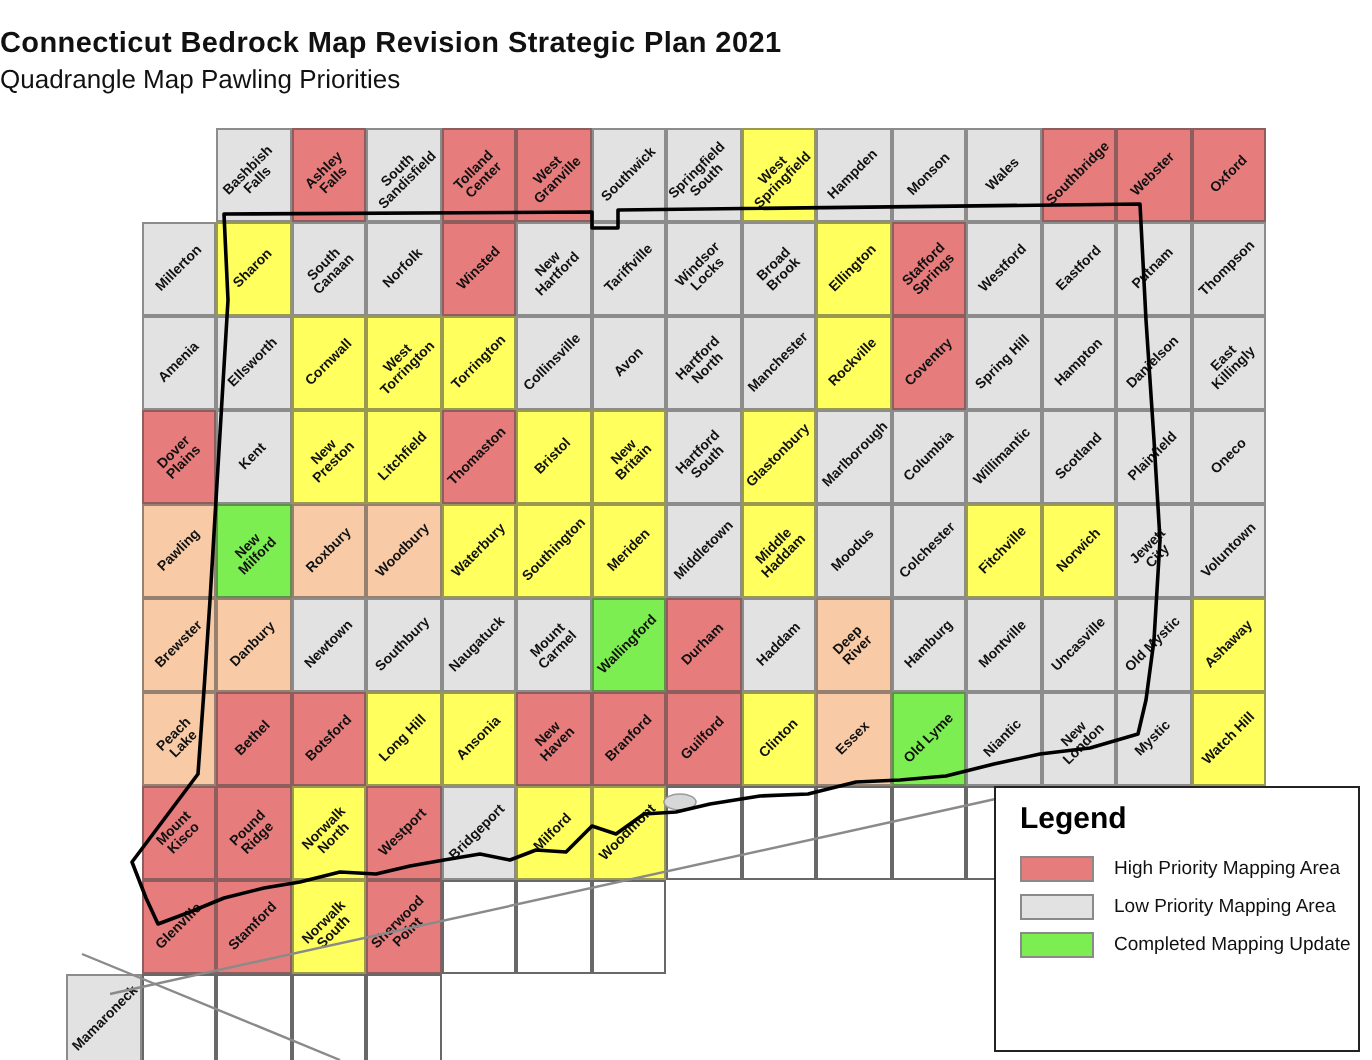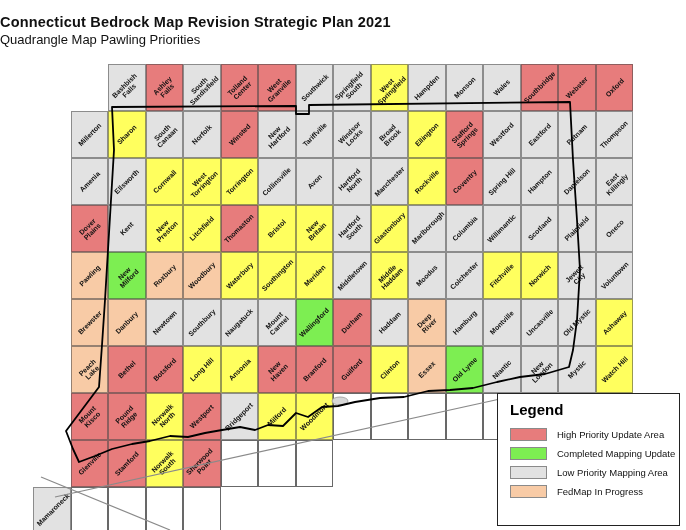--- a/index.html
+++ b/index.html
@@ -414,30 +414,26 @@
   <div class="titles">
     <div class="title-main">Connecticut Bedrock Map Revision Strategic Plan 2021</div>
     <div class="title-sub">Quadrangle Map Pawling Priorities</div>
   </div>
 
   <div class="legend">
     <h3>Legend</h3>
     <div id="legend-items">
         <div class="lg-row">
           <div class="lg-swatch" style="background: rgb(231, 124, 124);"></div>
-          <div class="lg-label">High Priority Update Area</div>
+          <div class="lg-label">High Priority Mapping Area</div>
+        </div>
+        <div class="lg-row">
+          <div class="lg-swatch" style="background: rgb(226, 226, 226);"></div>
+          <div class="lg-label">Low Priority Mapping Area</div>
         </div>
         <div class="lg-row">
           <div class="lg-swatch" style="background: rgb(125, 238, 82);"></div>
           <div class="lg-label">Completed Mapping Update</div>
         </div>
-        <div class="lg-row">
-          <div class="lg-swatch" style="background: rgb(226, 226, 226);"></div>
-          <div class="lg-label">Low Priority Mapping Area</div>
-        </div>
-        <div class="lg-row">
-          <div class="lg-swatch" style="background: rgb(248, 203, 166);"></div>
-          <div class="lg-label">FedMap In Progress</div>
-        </div>
       </div>
   </div>
 
 </div>
 
 </body></html>

